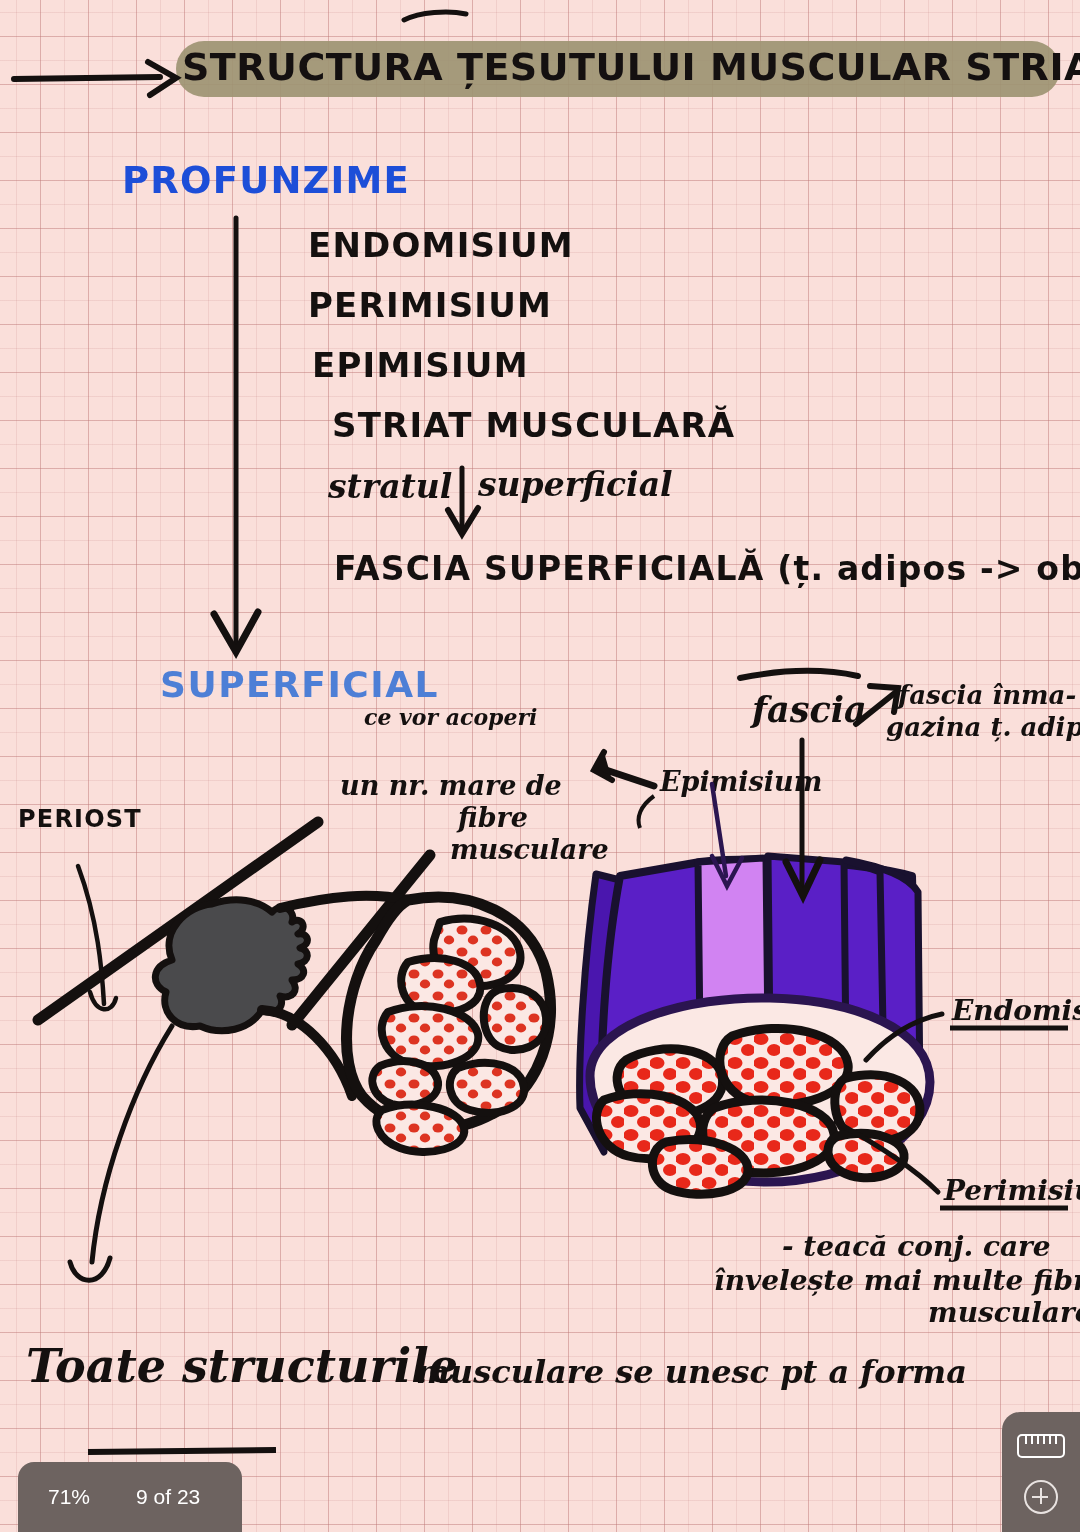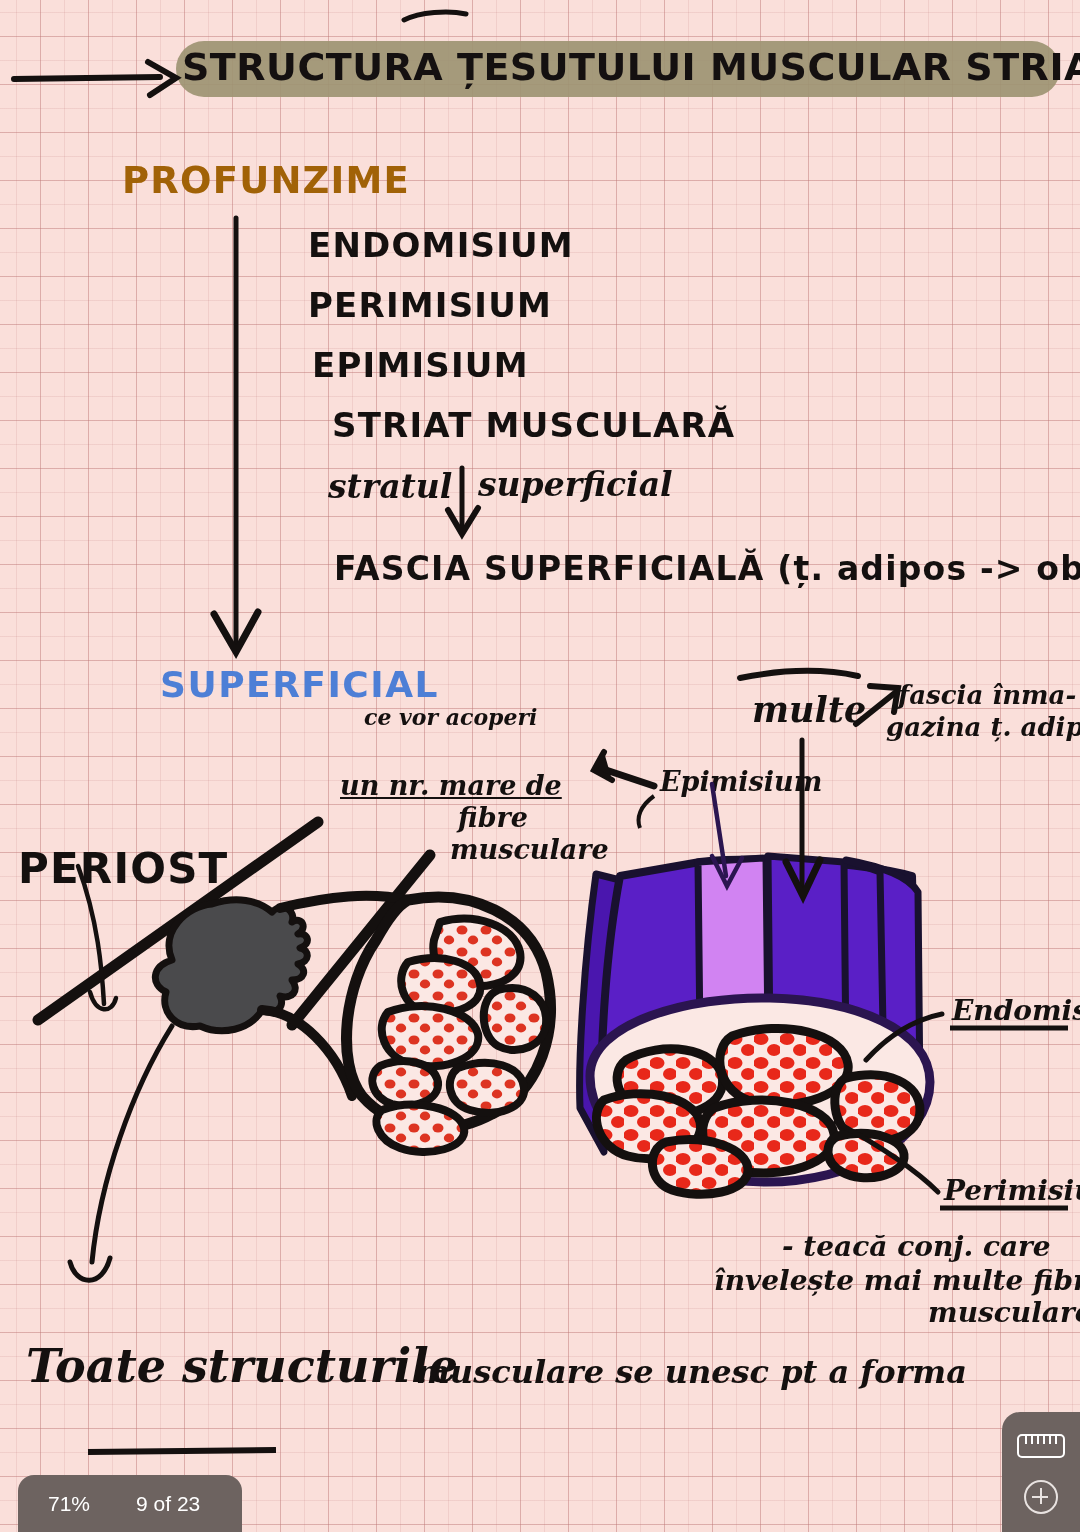--- a/index.html
+++ b/index.html
@@ -41,21 +41,21 @@
   #title-highlight{
     position:absolute;left:176px;top:41px;width:884px;height:56px;
     background:#9d9473;border-radius:28px;opacity:.92;
   }
   #title-text{
     left:182px;top:48px;font-size:38px;font-weight:700;letter-spacing:.5px;
     color:#141010;
   }
   
   #statusbar{
-    position:absolute;left:18px;bottom:0px;width:224px;height:57px;
+    position:absolute;left:18px;bottom:0px;width:224px;height:70px;
     background:#6d6360;border-radius:16px 16px 0 0;
     display:flex;align-items:center;color:#fff;font-size:21px;
     font-family:"Liberation Sans",sans-serif;
   }
   #statusbar .pct{margin-left:30px;}
   #statusbar .pg{margin-left:46px;}
   #toolpanel{
     position:absolute;right:0;bottom:0;width:78px;height:120px;
     background:#6d6360;border-radius:18px 0 0 0;
     display:flex;flex-direction:column;align-items:center;justify-content:flex-start;
@@ -79,46 +79,46 @@
 </head>
 <body>
 
 <div id="paper"></div>
 
 <div id="layer">
 
   <div id="title-highlight"></div>
   <div class="hw caps" id="title-text">STRUCTURA ȚESUTULUI MUSCULAR STRIAT SCHELETIC</div>
 
-  <div class="hw caps" style="left:122px;top:162px;font-size:37px;color:#a16207;">PROFUNZIME</div>
+  <div class="hw caps" style="left:122px;top:162px;font-size:37px;color:#1d4ed8;">PROFUNZIME</div>
 
   <div class="hw caps" style="left:308px;top:228px;font-size:34px;">ENDOMISIUM</div>
   <div class="hw caps" style="left:308px;top:288px;font-size:34px;">PERIMISIUM</div>
   <div class="hw caps" style="left:312px;top:348px;font-size:34px;">EPIMISIUM</div>
   <div class="hw caps" style="left:332px;top:408px;font-size:34px;">STRIAT MUSCULARĂ</div>
 
   <div class="hw cursive" style="left:328px;top:470px;font-size:33px;">stratul</div>
   <div class="hw cursive" style="left:478px;top:468px;font-size:33px;">superficial</div>
 
   <div class="hw caps" style="left:334px;top:552px;font-size:33px;">FASCIA SUPERFICIALĂ (ț. adipos -&gt; obezi)</div>
 
   <div class="hw caps" style="left:160px;top:666px;font-size:36px;color:#4d7fd6;letter-spacing:1.5px;">SUPERFICIAL</div>
 
   <div class="hw cursive" style="left:364px;top:706px;font-size:22px;">ce vor acoperi</div>
-  <div class="hw cursive" style="left:340px;top:772px;font-size:27px;text-decoration:underline;">un nr. mare de</div>
+  <div class="hw cursive" style="left:340px;top:772px;font-size:27px;">un nr. mare de</div>
   <div class="hw cursive" style="left:458px;top:804px;font-size:27px;">fibre</div>
   <div class="hw cursive" style="left:450px;top:836px;font-size:27px;">musculare</div>
 
   <div class="hw cursive" style="left:660px;top:768px;font-size:27px;">Epimisium</div>
 
-  <div class="hw cursive" style="left:752px;top:692px;font-size:35px;">multe</div>
+  <div class="hw cursive" style="left:752px;top:692px;font-size:35px;">fascia</div>
   <div class="hw cursive" style="left:898px;top:682px;font-size:26px;">fascia înma-</div>
   <div class="hw cursive" style="left:886px;top:714px;font-size:26px;">gazina ț. adipos</div>
 
-  <div class="hw caps" style="left:18px;top:847px;font-size:42px;">PERIOST</div>
+  <div class="hw caps" style="left:18px;top:807px;font-size:24px;">PERIOST</div>
 
   <div class="hw cursive" style="left:952px;top:996px;font-size:28px;">Endomisium</div>
   <div class="hw cursive" style="left:944px;top:1176px;font-size:28px;">Perimisium</div>
 
   <div class="hw cursive" style="left:782px;top:1232px;font-size:28px;">- teacă conj. care</div>
   <div class="hw cursive" style="left:714px;top:1266px;font-size:28px;">învelește mai multe fibre</div>
   <div class="hw cursive" style="left:928px;top:1298px;font-size:28px;">musculare</div>
 
   <div class="hw cursive" style="left:26px;top:1342px;font-size:46px;">Toate structurile</div>
   <div class="hw cursive" style="left:416px;top:1356px;font-size:32px;">musculare se unesc pt a forma</div>

